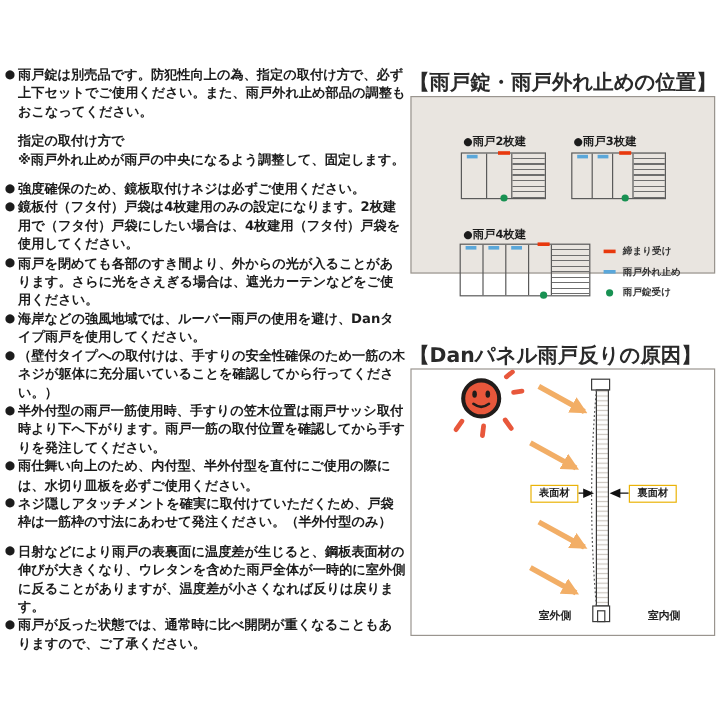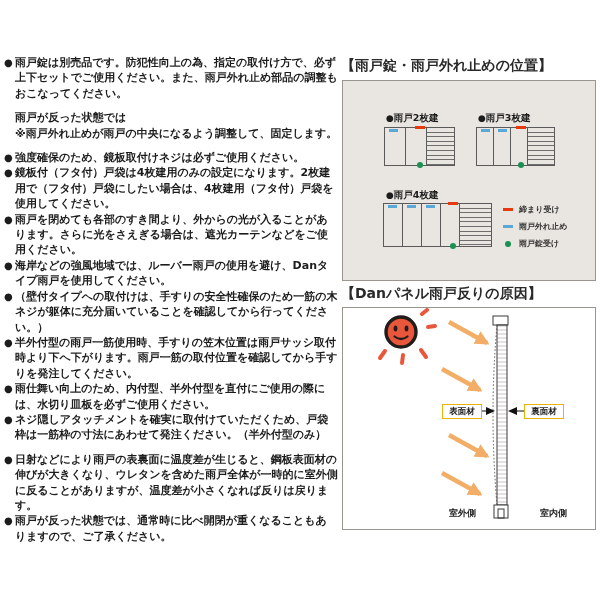--- a/index.html
+++ b/index.html
@@ -10,25 +10,25 @@
         background:var(--c-headerbg,#7c7c7c);border-top:1px solid #565656;
         color:#fff;font-size:10.5px;font-weight:bold;text-align:center;line-height:13px;}
   
   .notes{position:absolute;top:55px;left:4px;width:334px;font-size:11px;font-weight:bold;
         color:#1c1c1c;line-height:15.4px;word-break:break-all;overflow-wrap:anywhere;}
   .note-bullet{position:relative;padding-left:11px;}
   .note-bullet .bullet{position:absolute;left:0;top:0;font-size:10px;}
   .note-sub,.note-indent{margin-left:11px;}
   .gap{margin-top:9px;}
   
-  .section-title{position:absolute;left:341px;width:258px;font-size:14px;font-weight:bold;
+  .section-title{position:absolute;left:341px;width:258px;font-size:17px;font-weight:bold;
         color:#2a2a2a;letter-spacing:0;white-space:nowrap;}
   #title-position{top:57px;}
   #title-warp{top:285px;}
-  .pos-box{position:absolute;left:342px;top:80px;width:254px;height:201px;
+  .pos-box{position:absolute;left:342px;top:80px;width:254px;height:148px;
         background:#e9e5e0;border:1px solid #9a958f;box-sizing:border-box;}
   .warp-box{position:absolute;left:342px;top:307px;width:254px;height:223px;
         background:#fff;border:1px solid #9a958f;box-sizing:border-box;}
   
   .diag-label{position:absolute;font-size:9.5px;font-weight:bold;color:#1c1c1c;white-space:nowrap;}
   .diag-label .bullet{font-size:9px;}
   .shutter{position:absolute;display:flex;border:1px solid #5a5a5a;box-sizing:content-box;}
   .panel{position:relative;border-right:1px solid #5a5a5a;box-sizing:border-box;height:100%;}
   .panel:last-of-type{border-right:1px solid #5a5a5a;}
   .pocket{position:relative;height:100%;box-sizing:border-box;
@@ -55,21 +55,21 @@
   #label-indoor{left:197px;top:199px;}
 </style>
 </head>
 <body>
 
 <div class="page">
 
 
   <div class="notes" id="notes">
       <div class="note-bullet"><span class="bullet">●</span><span>雨戸錠は別売品です。防犯性向上の為、指定の取付け方で、必ず上下セットでご使用ください。また、雨戸外れ止め部品の調整もおこなってください。</span></div>
-      <div class="note-sub gap"><span>雨戸が反った状態では</span></div>
+      <div class="note-sub gap"><span>指定の取付け方で</span></div>
       <div class="note-sub"><span>※雨戸外れ止めが雨戸の中央になるよう調整して、固定します。</span></div>
       <div class="note-bullet gap"><span class="bullet">●</span><span>強度確保のため、鏡板取付けネジは必ずご使用ください。</span></div>
       <div class="note-bullet"><span class="bullet">●</span><span>鏡板付（フタ付）戸袋は4枚建用のみの設定になります。2枚建用で（フタ付）戸袋にしたい場合は、4枚建用（フタ付）戸袋を使用してください。</span></div>
       <div class="note-bullet"><span class="bullet">●</span><span>雨戸を閉めても各部のすき間より、外からの光が入ることがあります。さらに光をさえぎる場合は、遮光カーテンなどをご使用ください。</span></div>
       <div class="note-bullet"><span class="bullet">●</span><span>海岸などの強風地域では、ルーバー雨戸の使用を避け、Danタイプ雨戸を使用してください。</span></div>
       <div class="note-bullet"><span class="bullet">●</span></div>
       <div class="note-indent"><span>（壁付タイプへの取付けは、手すりの安全性確保のため一筋の木ネジが躯体に充分届いていることを確認してから行ってください。）</span></div>
       <div class="note-bullet"><span class="bullet">●</span><span>半外付型の雨戸一筋使用時、手すりの笠木位置は雨戸サッシ取付時より下へ下がります。雨戸一筋の取付位置を確認してから手すりを発注してください。</span></div>
       <div class="note-bullet"><span class="bullet">●</span><span>雨仕舞い向上のため、内付型、半外付型を直付にご使用の際には、水切り皿板を必ずご使用ください。</span></div>
       <div class="note-bullet"><span class="bullet">●</span><span>ネジ隠しアタッチメントを確実に取付けていただくため、戸袋枠は一筋枠の寸法にあわせて発注ください。（半外付型のみ）</span></div>

